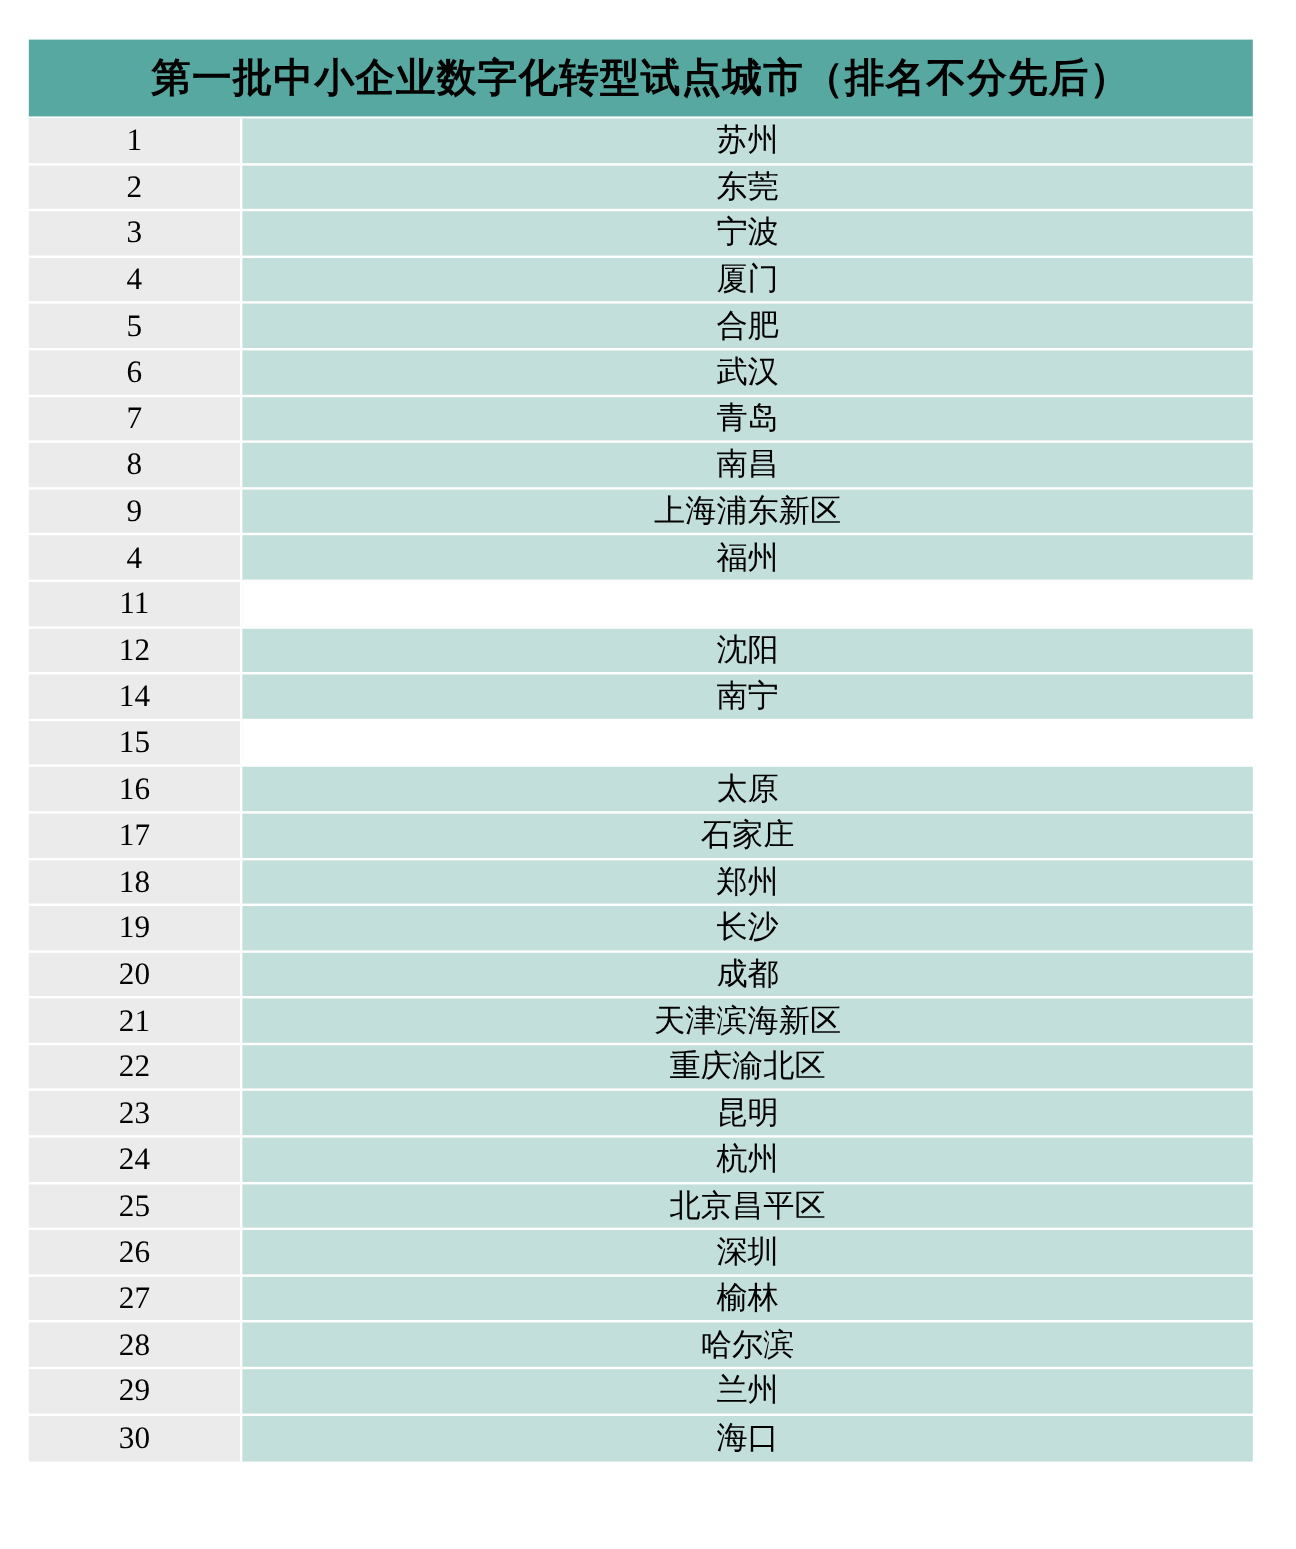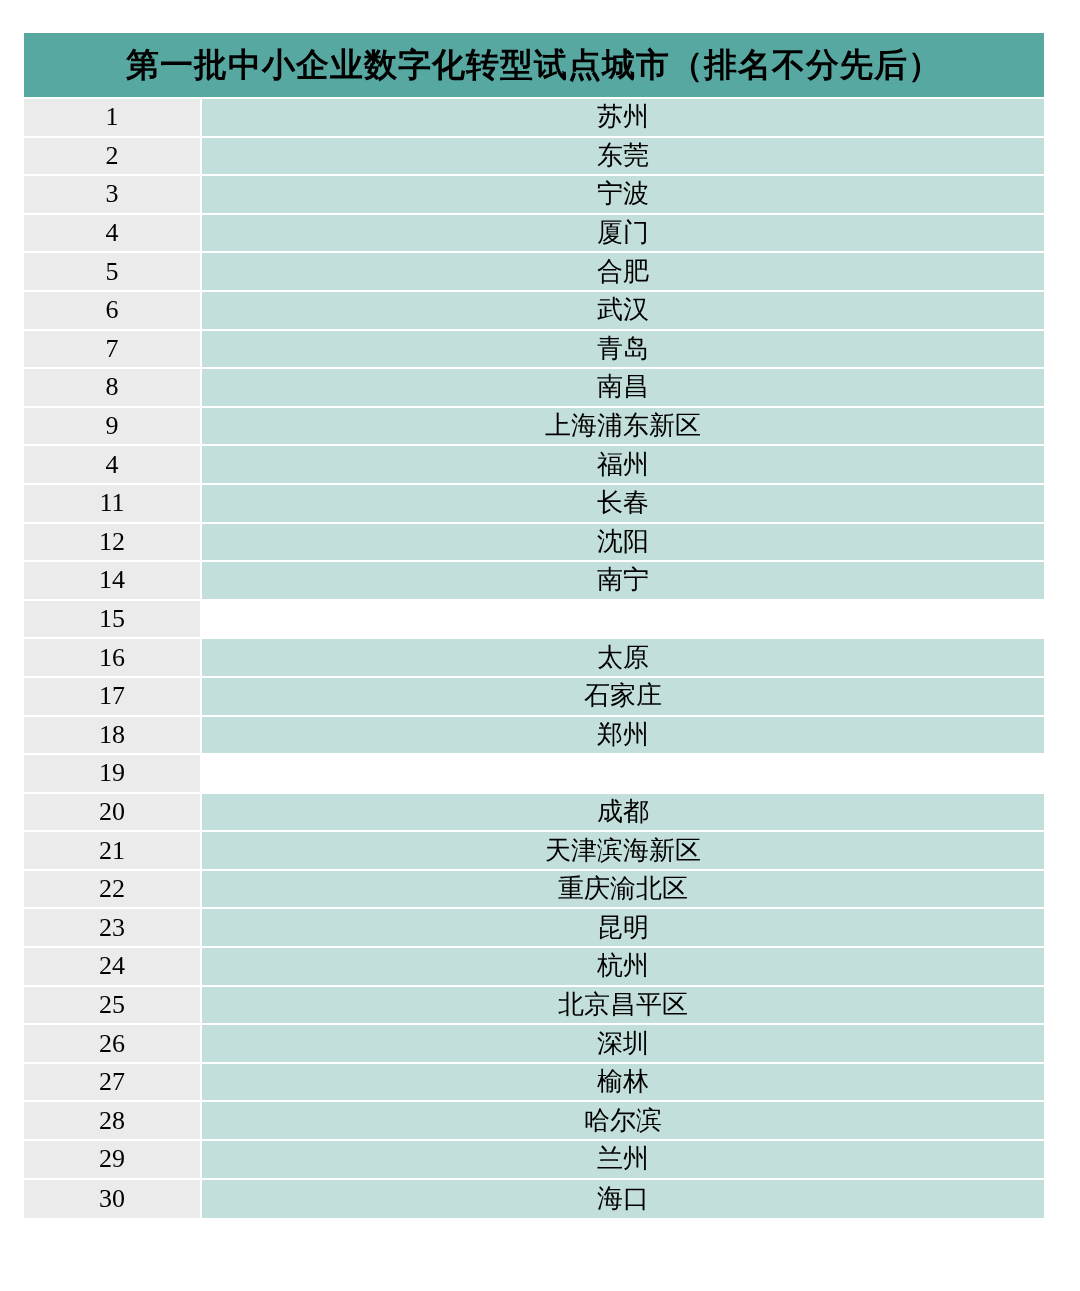--- a/index.html
+++ b/index.html
@@ -113,21 +113,20 @@
     <div class="cell city">上海浦东新区</div>
   </div>
 
   <div class="row">
     <div class="cell rank">4</div>
     <div class="cell city">福州</div>
   </div>
 
   <div class="row">
     <div class="cell rank">11</div>
-    <div class="cell city">长春</div>
   </div>
 
   <div class="row">
     <div class="cell rank">12</div>
     <div class="cell city">沈阳</div>
   </div>
 
 
   <div class="row">
     <div class="cell rank">14</div>
@@ -148,20 +147,21 @@
     <div class="cell city">石家庄</div>
   </div>
 
   <div class="row">
     <div class="cell rank">18</div>
     <div class="cell city">郑州</div>
   </div>
 
   <div class="row">
     <div class="cell rank">19</div>
+    <div class="cell city">长沙</div>
   </div>
 
   <div class="row">
     <div class="cell rank">20</div>
     <div class="cell city">成都</div>
   </div>
 
   <div class="row">
     <div class="cell rank">21</div>
     <div class="cell city">天津滨海新区</div>

